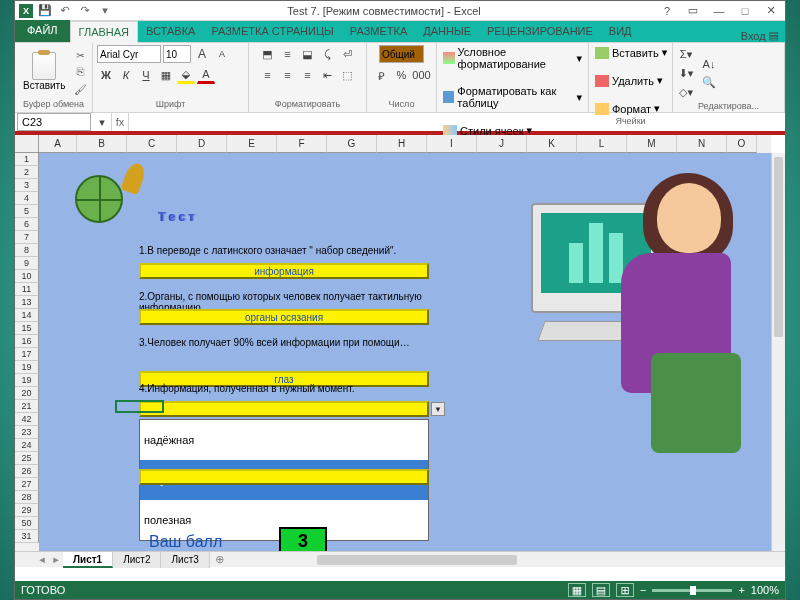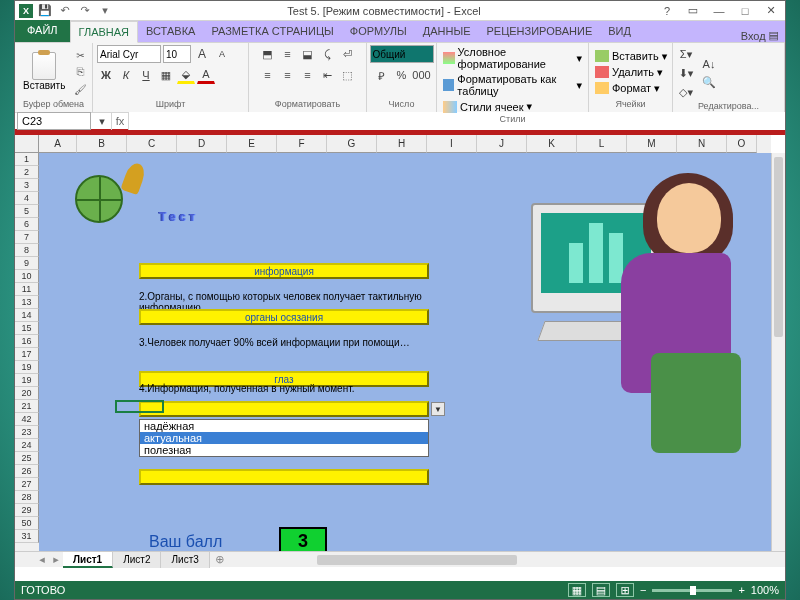--- a/index.html
+++ b/index.html
@@ -5,46 +5,46 @@
 *{box-sizing:border-box;margin:0;padding:0;font-family:"Segoe UI",Arial,sans-serif;font-size:11px}
 body{width:800px;height:600px;overflow:hidden;background:radial-gradient(circle at 50% 50%,#a0e0d0 0%,#5fbfa8 40%,#2e9a88 70%,#1a6b5a 100%)}
 .app{position:absolute;left:14px;top:0;width:772px;height:600px;background:#fff;display:flex;flex-direction:column;border:1px solid #666}
 .titlebar{height:20px;background:#fff;display:flex;align-items:center;border-bottom:1px solid #d4d4d4}
 .tb-left{display:flex;align-items:center;gap:4px;padding-left:4px}
 .xl-icon{width:14px;height:14px;background:#217346;color:#fff;font-size:9px;font-weight:bold;display:flex;align-items:center;justify-content:center}
 .qat-btn{width:16px;height:16px;display:flex;align-items:center;justify-content:center;color:#666;cursor:pointer}
 .tb-title{flex:1;text-align:center;font-size:11px;color:#444}
 .tb-right{display:flex;gap:2px;padding-right:2px}
 .win-btn{width:24px;height:18px;display:flex;align-items:center;justify-content:center;color:#555;cursor:pointer}
-.ribbon-tabs{height:22px;display:flex;align-items:flex-end;background:#c4b5fd;border-bottom:1px solid #d4d4d4}
+.ribbon-tabs{height:22px;display:flex;align-items:flex-end;background:#14b8a6;border-bottom:1px solid #d4d4d4}
 .tab-file{background:#217346;color:#fff;padding:4px 12px;font-size:11px;height:22px}
 .tab{padding:4px 8px;font-size:11px;color:#444;cursor:pointer;height:22px;display:flex;align-items:center}
 .tab.active{border:1px solid #d4d4d4;border-bottom:1px solid #f5f5f5;background:#f5f5f5;color:#217346;position:relative;top:1px}
 .tabs-right{margin-left:auto;display:flex;align-items:center;padding-right:6px;gap:3px;color:#444;font-size:11px}
 .ribbon{height:70px;background:#f5f5f5;border-bottom:1px solid #d4d4d4;display:flex}
 .group{border-right:1px solid #d4d4d4;padding:2px 4px;display:flex;flex-direction:column;justify-content:space-between;position:relative}
 .group-label{font-size:9px;color:#666;text-align:center;padding-bottom:1px}
 .group-body{flex:1;display:flex;align-items:center;gap:2px}
 .big-btn{display:flex;flex-direction:column;align-items:center;gap:1px;padding:2px 4px;cursor:pointer}
 .big-ico{width:26px;height:26px;display:flex;align-items:center;justify-content:center}
 .paste-ico{width:24px;height:28px;background:linear-gradient(#fff,#eee);border:1px solid #b0b0b0;border-radius:2px;position:relative}
 .paste-ico:before{content:"";position:absolute;top:-3px;left:5px;width:12px;height:5px;background:#cfa050;border-radius:2px}
 .mini-col{display:flex;flex-direction:column;gap:1px}
 .mini-btn{width:18px;height:16px;display:flex;align-items:center;justify-content:center;cursor:pointer;color:#555;font-size:10px}
 .font-row{display:flex;align-items:center;gap:2px}
 .font-select{width:64px;height:18px;border:1px solid #ababab;background:#fff;font-size:10px;padding:0 2px}
 .size-select{width:28px;height:18px;border:1px solid #ababab;background:#fff;font-size:10px;padding:0 2px}
 .fbtn{width:18px;height:18px;border:1px solid transparent;display:flex;align-items:center;justify-content:center;cursor:pointer;font-size:11px;color:#444}
-.num-select{width:64px;height:18px;border:1px solid #ababab;background:#0f766e;font-size:10px;padding:8px 2px}
-.styles-col{display:flex;flex-direction:column;gap:1px;font-size:10px}
+.num-select{width:45px;height:18px;border:1px solid #ababab;background:#a16207;font-size:10px;padding:8px 2px}
+.styles-col{display:flex;flex-direction:column;gap:13px;font-size:10px}
 .styles-row{display:flex;align-items:center;gap:3px;cursor:pointer;padding:1px 2px}
 .sico{width:14px;height:12px}
 .cells-row{display:flex;align-items:center;gap:3px;cursor:pointer;font-size:10px;padding:1px 2px}
 .edit-col{display:flex;flex-direction:column;gap:1px}
-.formula-bar{height:22px;display:flex;align-items:center;border-bottom:6px solid #b91c1c;background:#fff}
+.formula-bar{height:22px;display:flex;align-items:center;border-bottom:4px solid #b91c1c;background:#fff}
 .name-box{width:74px;height:18px;border:1px solid #ababab;margin:0 2px;padding:0 4px;font-size:11px;background:#fff}
 .fx-btn{width:18px;height:18px;display:flex;align-items:center;justify-content:center;color:#666;border-left:1px solid #d4d4d4;border-right:1px solid #d4d4d4;padding:0 4px}
 .fx-input{flex:1;height:18px;border:none;padding:0 4px;font-size:11px}
 .sheet-area{flex:1;position:relative;overflow:hidden;background:#fff}
 .col-headers{position:absolute;top:0;left:24px;right:14px;height:18px;display:flex;background:#f0f0f0}
 .col-h{border-right:1px solid #ccc;border-bottom:1px solid #999;text-align:center;font-size:10px;color:#333;line-height:18px}
 .row-headers{position:absolute;top:18px;left:0;width:24px;bottom:30px;background:#f0f0f0}
 .row-h{height:13px;border-bottom:1px solid #ccc;border-right:1px solid #999;text-align:center;font-size:9px;color:#333;line-height:13px}
 .select-all{position:absolute;top:0;left:0;width:24px;height:18px;background:#f0f0f0;border-right:1px solid #999;border-bottom:1px solid #999}
 .canvas{position:absolute;top:18px;left:24px;right:14px;bottom:30px;background:#96b4e6;overflow:hidden}
@@ -62,21 +62,21 @@
 .bar{width:14px;background:#7de8d0}
 .kbd{position:absolute;left:30px;top:148px;width:110px;height:20px;background:#ddd;border:1px solid #999;transform:skewX(-20deg)}
 .head{position:absolute;right:30px;top:10px;width:64px;height:70px;background:#f5c99b;border-radius:50% 50% 46% 46%}
 .hair{position:absolute;right:18px;top:0;width:90px;height:90px;background:#5a2f2a;border-radius:50% 50% 40% 40%}
 .body-p{position:absolute;right:20px;top:80px;width:110px;height:140px;background:#8a3fa0;border-radius:30px 10px 10px 10px}
 .chair{position:absolute;right:10px;top:180px;width:90px;height:100px;background:#4a9048;border-radius:8px}
 .q{position:absolute;left:100px;font-size:10px;color:#000;width:340px}
 .ans{position:absolute;left:100px;width:290px;height:16px;background:#fff200;border:2px outset #ccc200;text-align:center;font-size:10px;line-height:13px;color:#1a4fb0}
 .dd-btn{position:absolute;width:14px;height:14px;background:#e8e8e8;border:1px solid #888;display:flex;align-items:center;justify-content:center;font-size:8px;color:#333}
 .dd-list{position:absolute;left:100px;width:290px;background:#fff;border:1px solid #666;font-size:10px}
-.dd-item{padding:0 4px}
+.dd-item{padding:14px 4px}
 .dd-item.sel{background:#3a7fd4;color:#fff}
 .score-label{position:absolute;left:110px;top:380px;font-size:16px;color:#1a4fb0}
 .score-box{position:absolute;left:240px;top:374px;width:48px;height:26px;background:#10d030;border:2px solid #000;text-align:center;font-size:18px;line-height:24px;color:#000;font-weight:bold}
 .active-cell{position:absolute;border:2px solid #1a7f43;background:rgba(255,255,255,0.0)}
 .vscroll{position:absolute;top:18px;right:0;width:14px;bottom:30px;background:#f0f0f0;border-left:1px solid #ccc}
 .vthumb{position:absolute;left:2px;right:2px;top:4px;height:180px;background:#cdcdcd;border-radius:2px}
 .sheet-tabs{position:absolute;left:0;right:0;bottom:14px;height:16px;display:flex;align-items:center;background:#f0f0f0;border-top:1px solid #ccc;padding-left:20px;gap:0}
 .sheet-nav{width:14px;text-align:center;color:#888;cursor:pointer}
 .stab{padding:0 10px;height:16px;line-height:16px;font-size:10px;border-right:1px solid #ccc;background:#e8e8e8;cursor:pointer}
 .stab.active{background:#fff;font-weight:bold;border-bottom:2px solid #217346}
@@ -95,36 +95,36 @@
 <div class="app">
 
   <div class="titlebar">
     <div class="tb-left">
       <div class="xl-icon">X</div>
       <div class="qat-btn">💾</div>
       <div class="qat-btn">↶</div>
       <div class="qat-btn">↷</div>
       <div class="qat-btn">▾</div>
     </div>
-    <div class="tb-title">Test 5.  [Режим совместимости] - Excel</div>
+    <div class="tb-title">Test 7.  [Режим совместимости] - Excel</div>
     <div class="tb-right">
       <div class="win-btn">?</div>
       <div class="win-btn">▭</div>
       <div class="win-btn">—</div>
       <div class="win-btn">□</div>
       <div class="win-btn">✕</div>
     </div>
   </div>
 
   <div class="ribbon-tabs">
     <div class="tab-file">ФАЙЛ</div>
     <div class="tab active">ГЛАВНАЯ</div>
     <div class="tab">ВСТАВКА</div>
     <div class="tab">РАЗМЕТКА СТРАНИЦЫ</div>
-    <div class="tab">ФОРМУЛЫ</div>
+    <div class="tab">РАЗМЕТКА</div>
     <div class="tab">ДАННЫЕ</div>
     <div class="tab">РЕЦЕНЗИРОВАНИЕ</div>
     <div class="tab">ВИД</div>
     <div class="tabs-right">
       <span>Вход</span>
       <span>▤</span>
     </div>
   </div>
 
   <div class="ribbon">
@@ -333,20 +333,21 @@
               <div class="bar" style="height:50px"></div>
           </div>
         </div>
         <div class="kbd"></div>
         <div class="hair"></div>
           <div class="head"></div>
           <div class="body-p"></div>
           <div class="chair"></div>
       </div>
 
+      <div class="q" style="top:92px">1.В переводе с латинского означает " набор сведений".</div>
       <div class="ans" style="top:110px">информация</div>
 
       <div class="q" style="top:138px">2.Органы, с помощью которых человек получает тактильную информацию.</div>
       <div class="ans" style="top:156px">органы осязания</div>
 
       <div class="q" style="top:184px">3.Человек получает 90% всей информации при  помощи…</div>
       <div class="ans" style="top:218px">глаз</div>
 
       <div class="q" style="top:230px">4.Информация, полученная в нужный момент.</div>
       <div class="ans" style="top:248px"></div>

